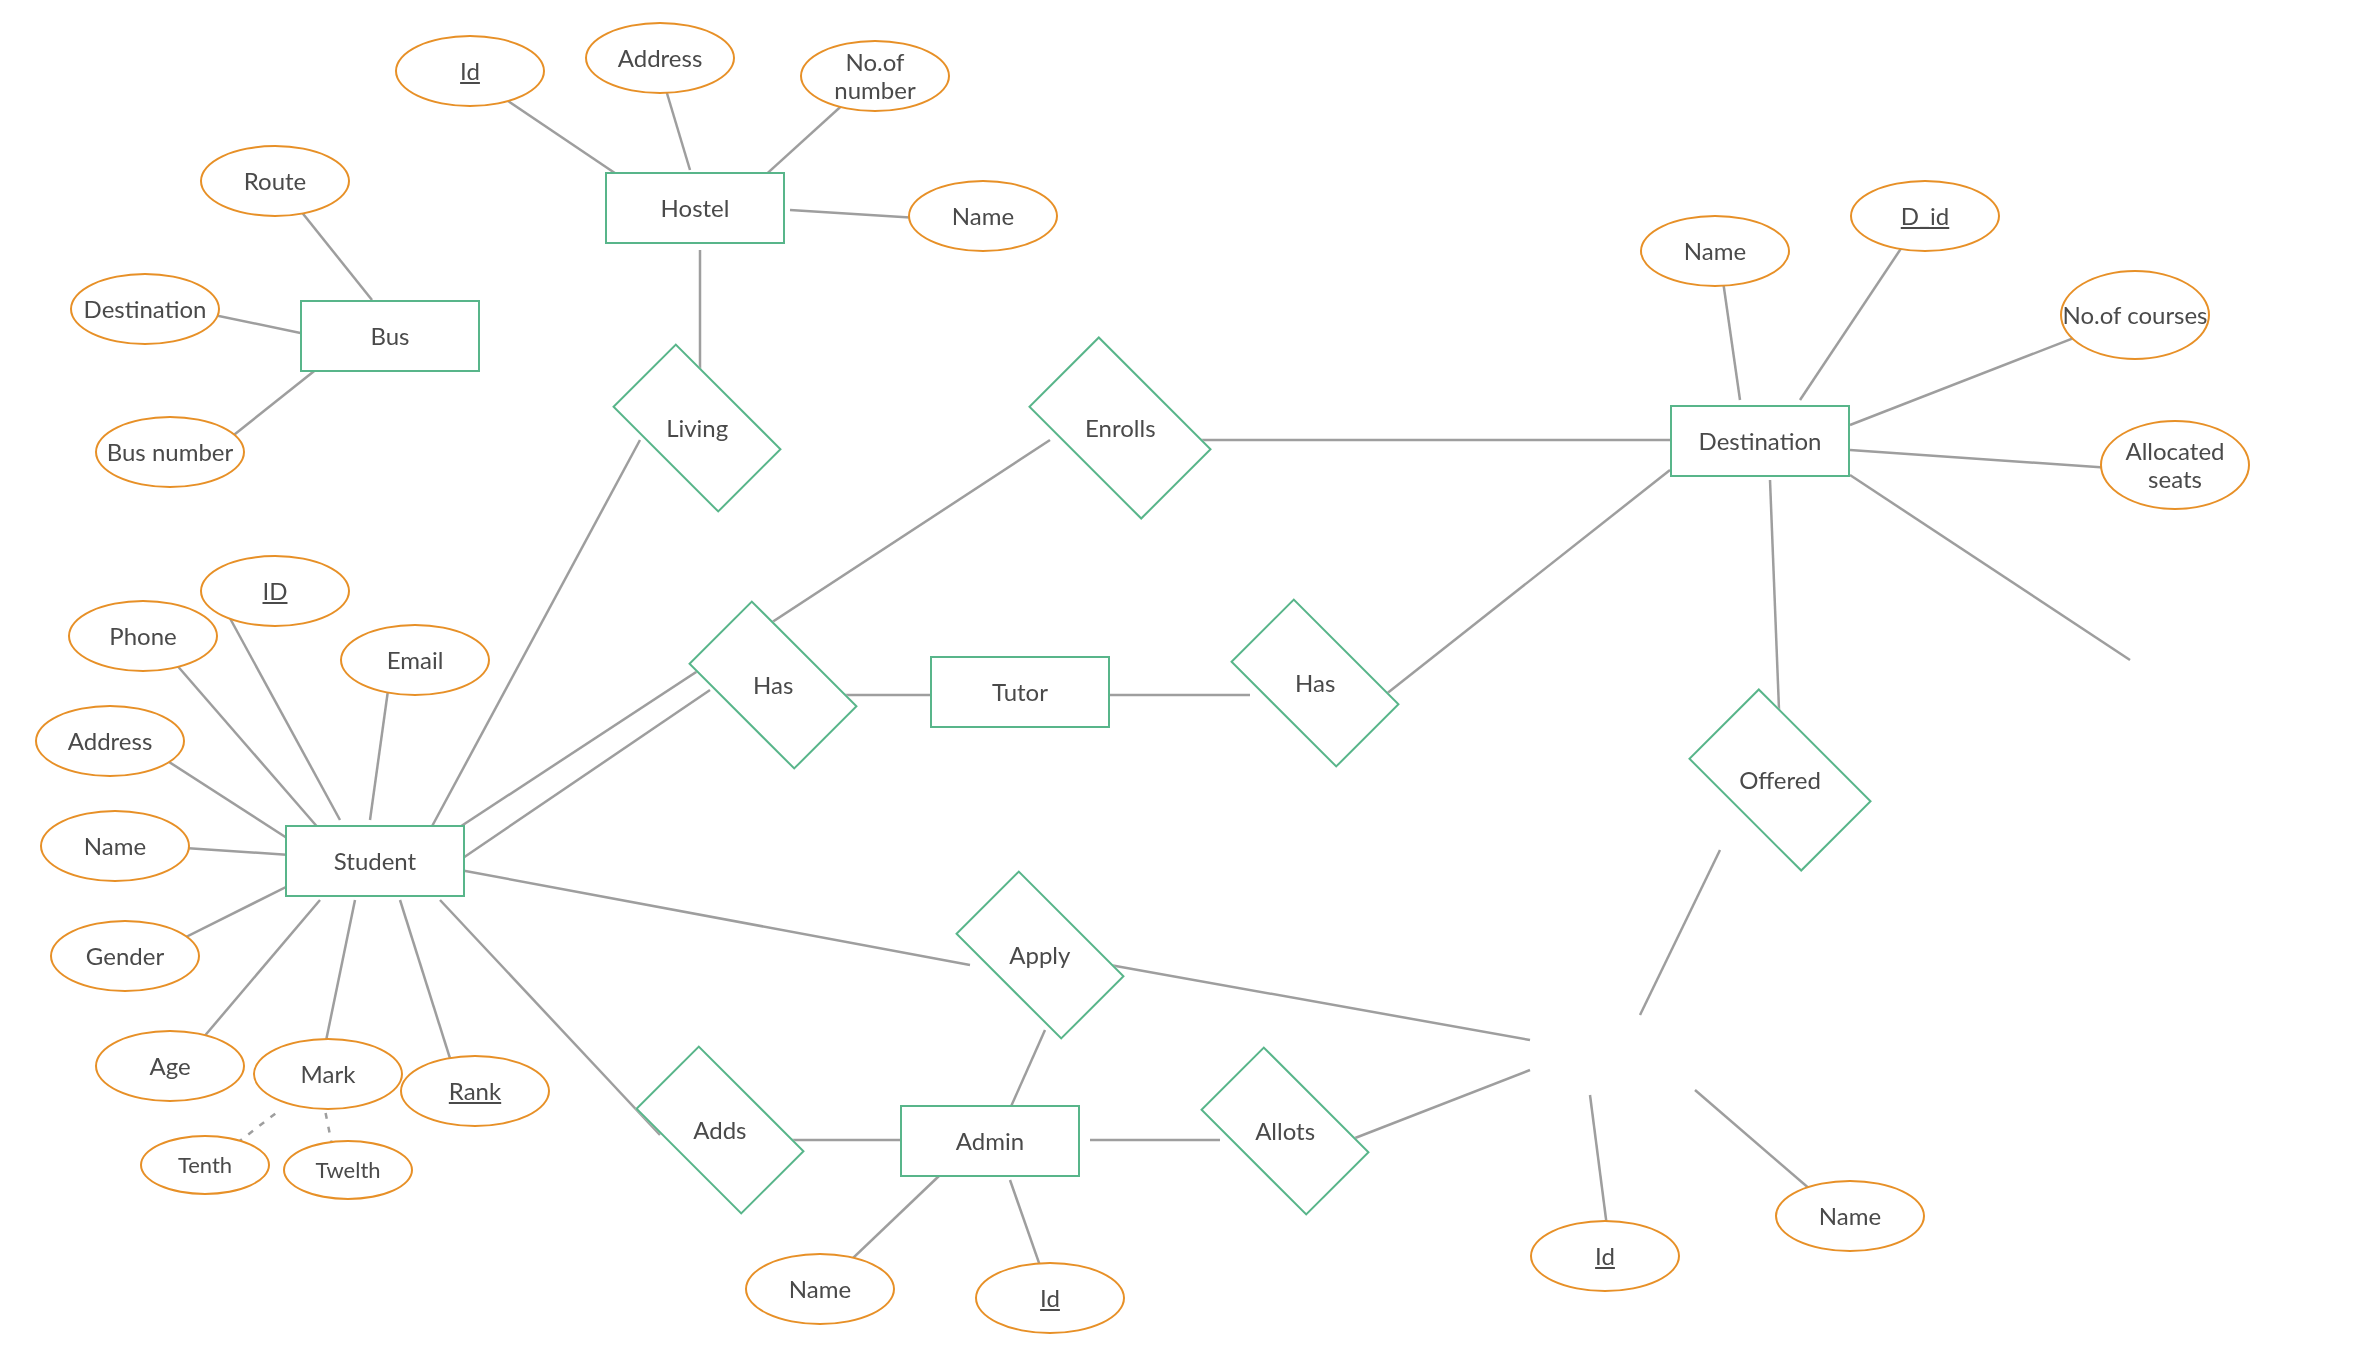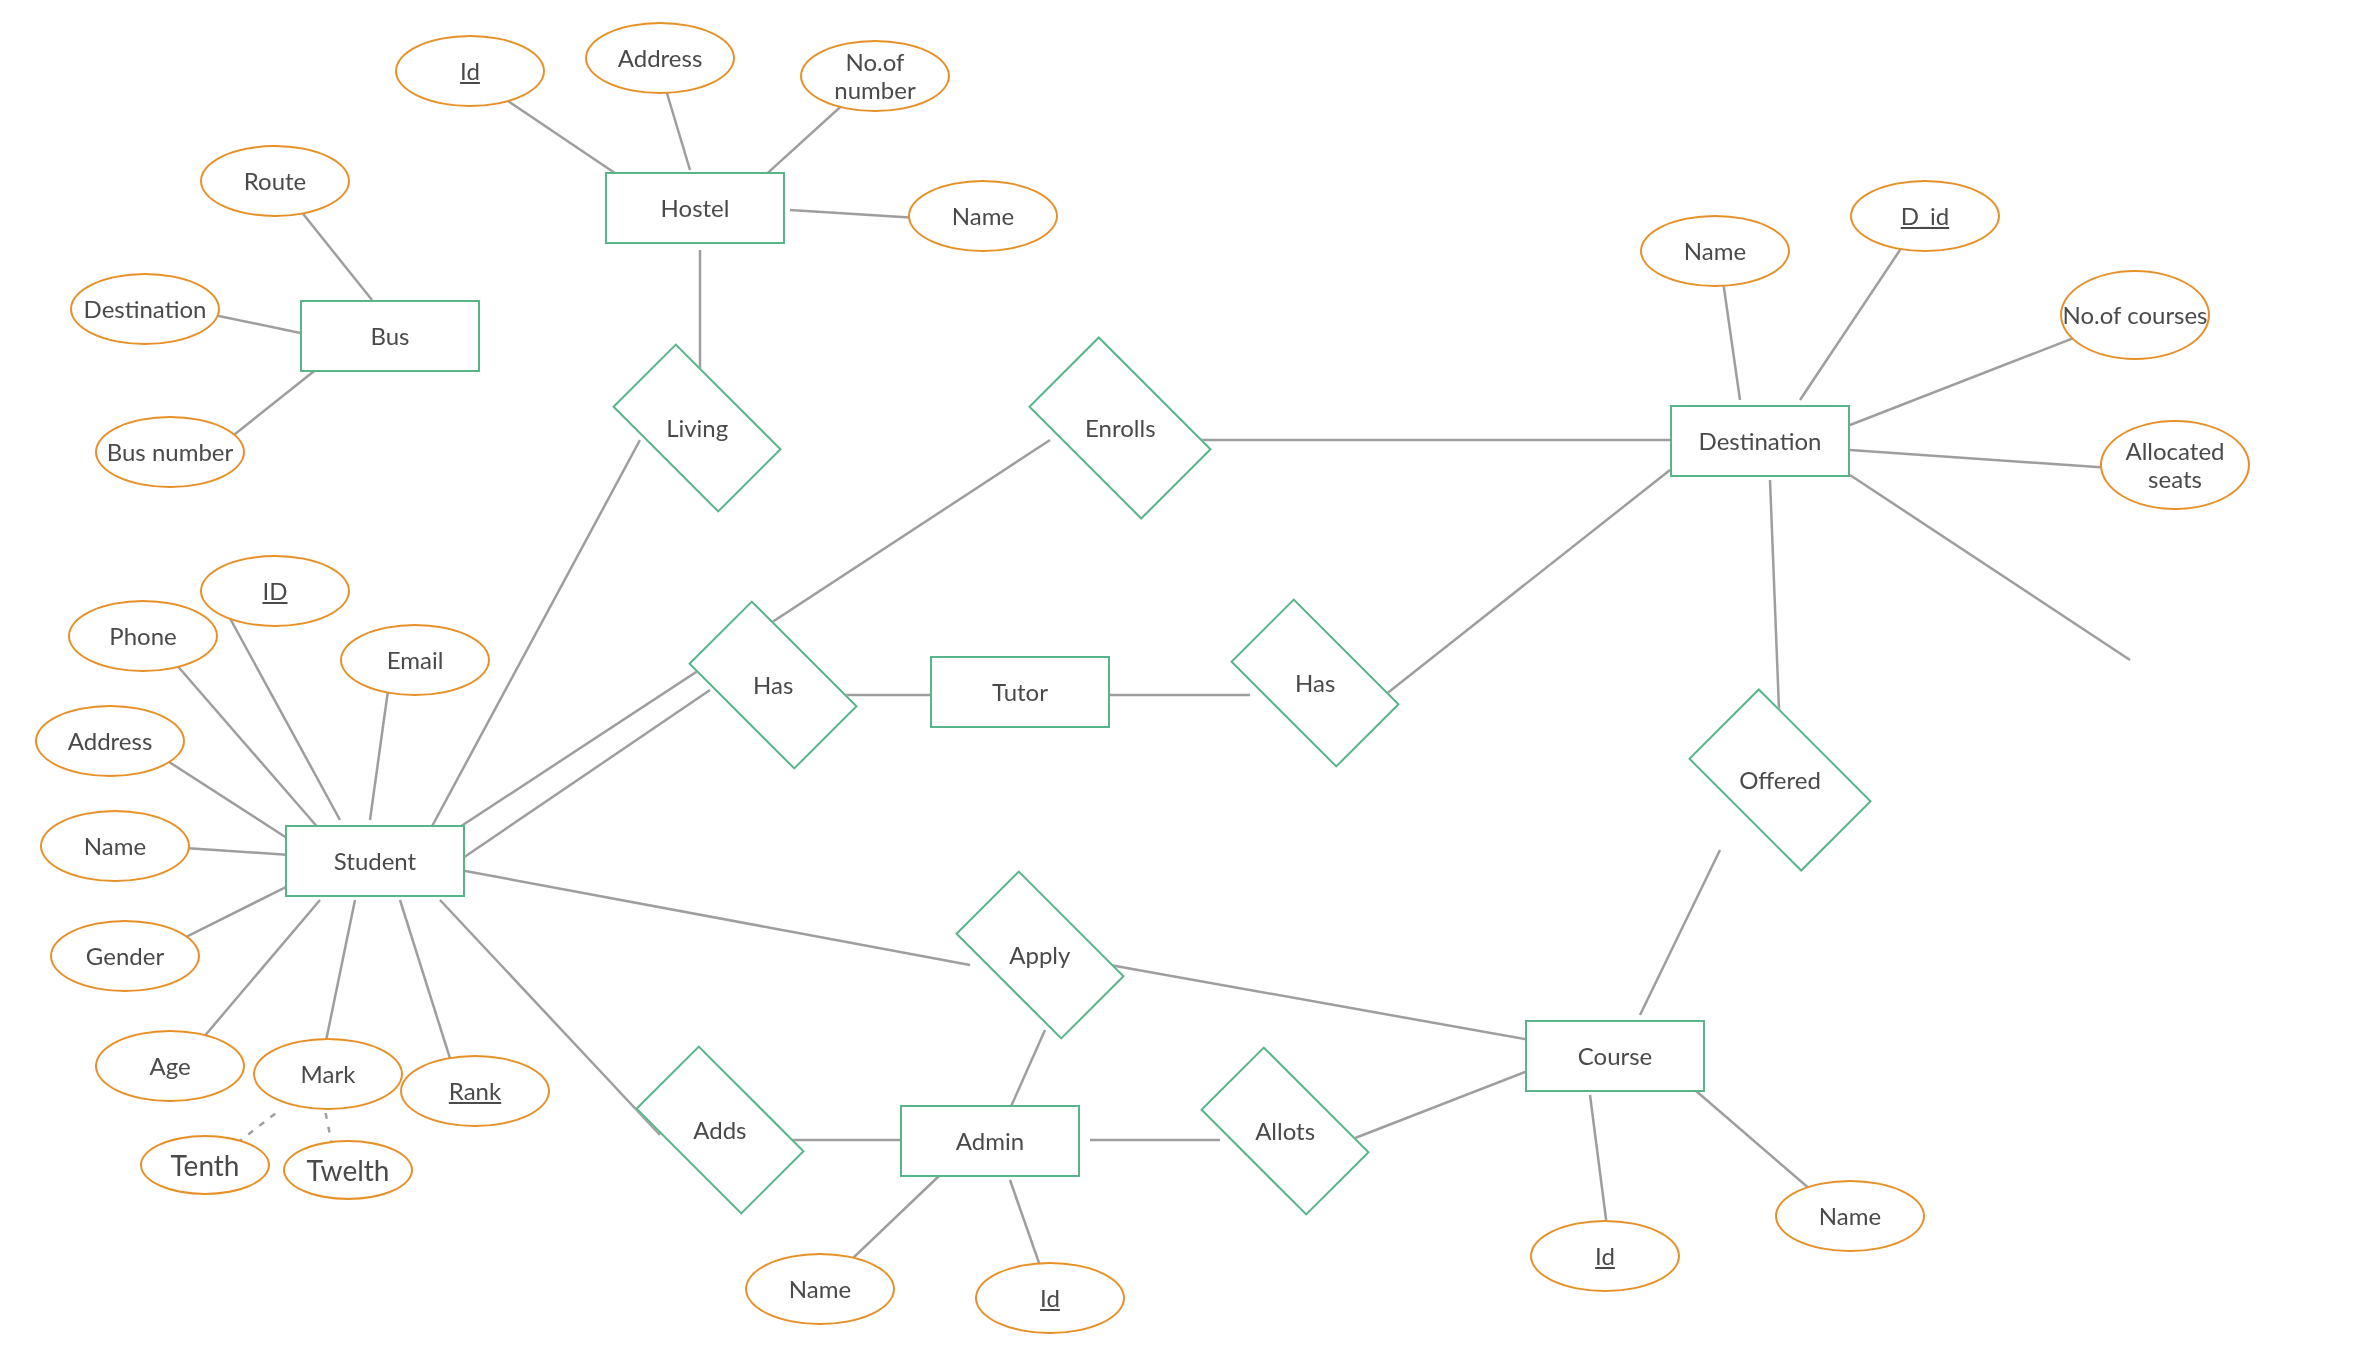--- a/index.html
+++ b/index.html
@@ -2,21 +2,21 @@
 <html><head>
 <meta charset="utf-8">
 <style>
 html,body{margin:0;padding:0;background:#fff;font-family:"Lato","Segoe UI",Arial,sans-serif;color:#4a4a4a}
 #canvas{position:relative;width:2360px;height:1360px}
 svg#lines{position:absolute;top:0;left:0;width:2360px;height:1360px;pointer-events:none}
 svg#lines line{stroke:#9e9e9e;stroke-width:2.5}
 svg#lines line.dashed{stroke-dasharray:6 8}
 .node{position:absolute;display:flex;align-items:center;justify-content:center;box-sizing:border-box;background:#fff;font-size:24px;text-align:center;line-height:1.15}
 .attr{border:2.5px solid #e79027;border-radius:50%;width:150px;height:72px}
-.attr.sm{width:130px;height:60px;font-size:28px}
+.attr.sm{width:130px;height:60px;font-size:22px}
 .attr.tall{width:150px;height:90px}
 .entity{border:2.5px solid #58b58a;width:180px;height:72px}
 .diamond{border:2.5px solid #58b58a;width:150px;height:90px;transform:rotate(45deg)}
 .diamond span{transform:rotate(-45deg);display:block}
 .diamond.big{width:160px;height:100px}
 .key{text-decoration:underline}
 </style>
 </head>
 <body>
 
@@ -202,23 +202,20 @@
 <div class="node diamond" style="left:1210px;top:1086px">
       <span>Allots</span>
     </div>
 <div class="node attr" style="left:745px;top:1253px">
       <span>Name</span>
     </div>
 <div class="node attr" style="left:975px;top:1262px">
       <span class="key">Id</span>
     </div>
 
-<div class="node entity" style="left:1525px;top:1020px">
-      <span>Course</span>
-    </div>
 <div class="node attr" style="left:1530px;top:1220px">
       <span class="key">Id</span>
     </div>
 <div class="node attr" style="left:1775px;top:1180px">
       <span>Name</span>
     </div>
 
 </div>
 
 </body></html>

